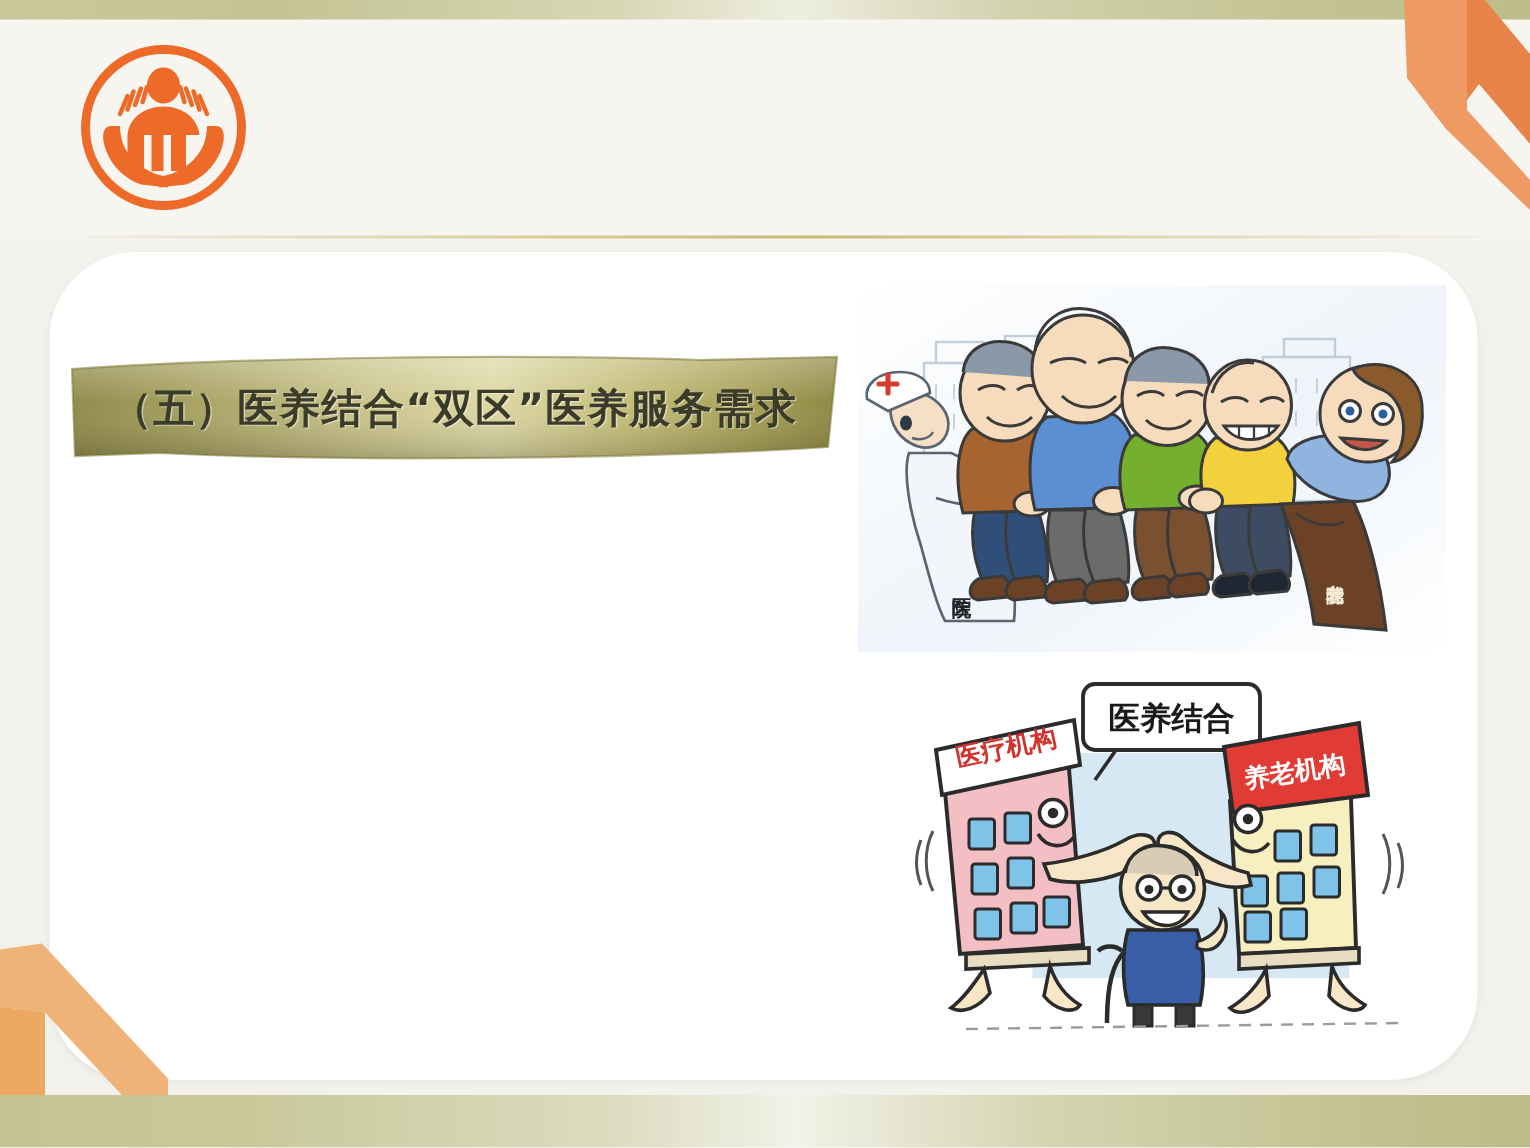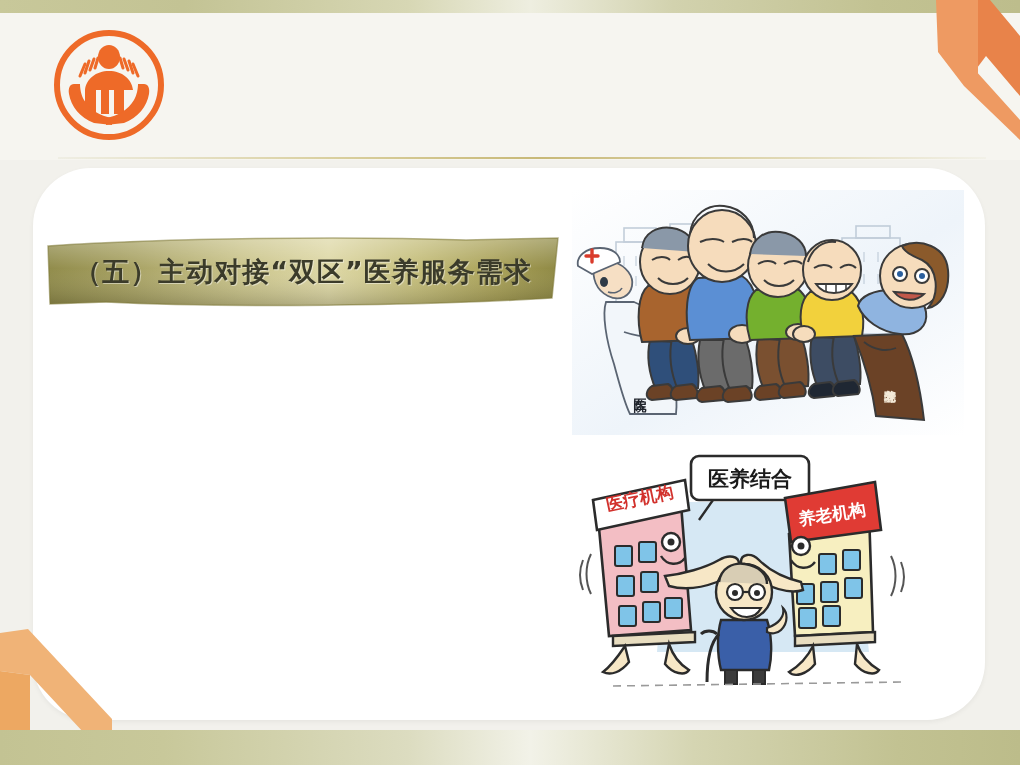--- a/index.html
+++ b/index.html
@@ -70,21 +70,21 @@
     position:absolute;left:16px;top:20px;width:438px;
     font-size:25.5px;line-height:35px;color:#1a1a1a;
     font-weight:600;
     text-align:justify;
     text-indent:2em;
     letter-spacing:0px;
   }
 
   
   .illu-top{position:absolute;left:572px;top:190px;width:392px;height:245px;}
-  .illu-bot{position:absolute;left:573px;top:442px;width:372px;height:250px;}
+  .illu-bot{position:absolute;left:604px;top:442px;width:372px;height:250px;}
   .illu-top svg,.illu-bot svg{display:block;width:100%;height:100%;}
 </style>
 </head>
 <body>
 
 <div class="slide">
 
   <div class="header"></div>
   <div class="band-top"></div>
   <div class="hdr-rule"></div>
@@ -130,21 +130,21 @@
         <linearGradient id="ribShade" x1="0" y1="0" x2="0" y2="1">
           <stop offset="0%" stop-color="#ffffff" stop-opacity=".30"></stop>
           <stop offset="45%" stop-color="#ffffff" stop-opacity=".02"></stop>
           <stop offset="100%" stop-color="#000000" stop-opacity=".18"></stop>
         </linearGradient>
       </defs>
       <path d="M2 10 C120 2, 300 0, 420 4 L512 2 L506 62 C380 70, 180 72, 60 66 L4 68 Z" fill="url(#ribG)"></path>
       <path d="M2 10 C120 2, 300 0, 420 4 L512 2 L506 62 C380 70, 180 72, 60 66 L4 68 Z" fill="url(#ribShade)"></path>
       <path d="M2 10 C120 2, 300 0, 420 4 L512 2 L506 62 C380 70, 180 72, 60 66 L4 68 Z" fill="none" stroke="#7e7836" stroke-width="1.5" stroke-opacity=".55"></path>
     </svg>
-    <div class="ribbon-text">（五）主动对接“双区”医养服务需求</div>
+    <div class="ribbon-text">（五）医养结合“双区”医养服务需求</div>
   </div>
 
 
   <div class="illu-top">
     <svg viewBox="0 0 392 245" aria-hidden="true">
       <defs>
         <linearGradient id="bgFadeA" x1="0" y1="0" x2="1" y2="1">
           <stop offset="0%" stop-color="#ffffff"></stop>
           <stop offset="55%" stop-color="#eef4fa"></stop>
           <stop offset="100%" stop-color="#ffffff"></stop>

